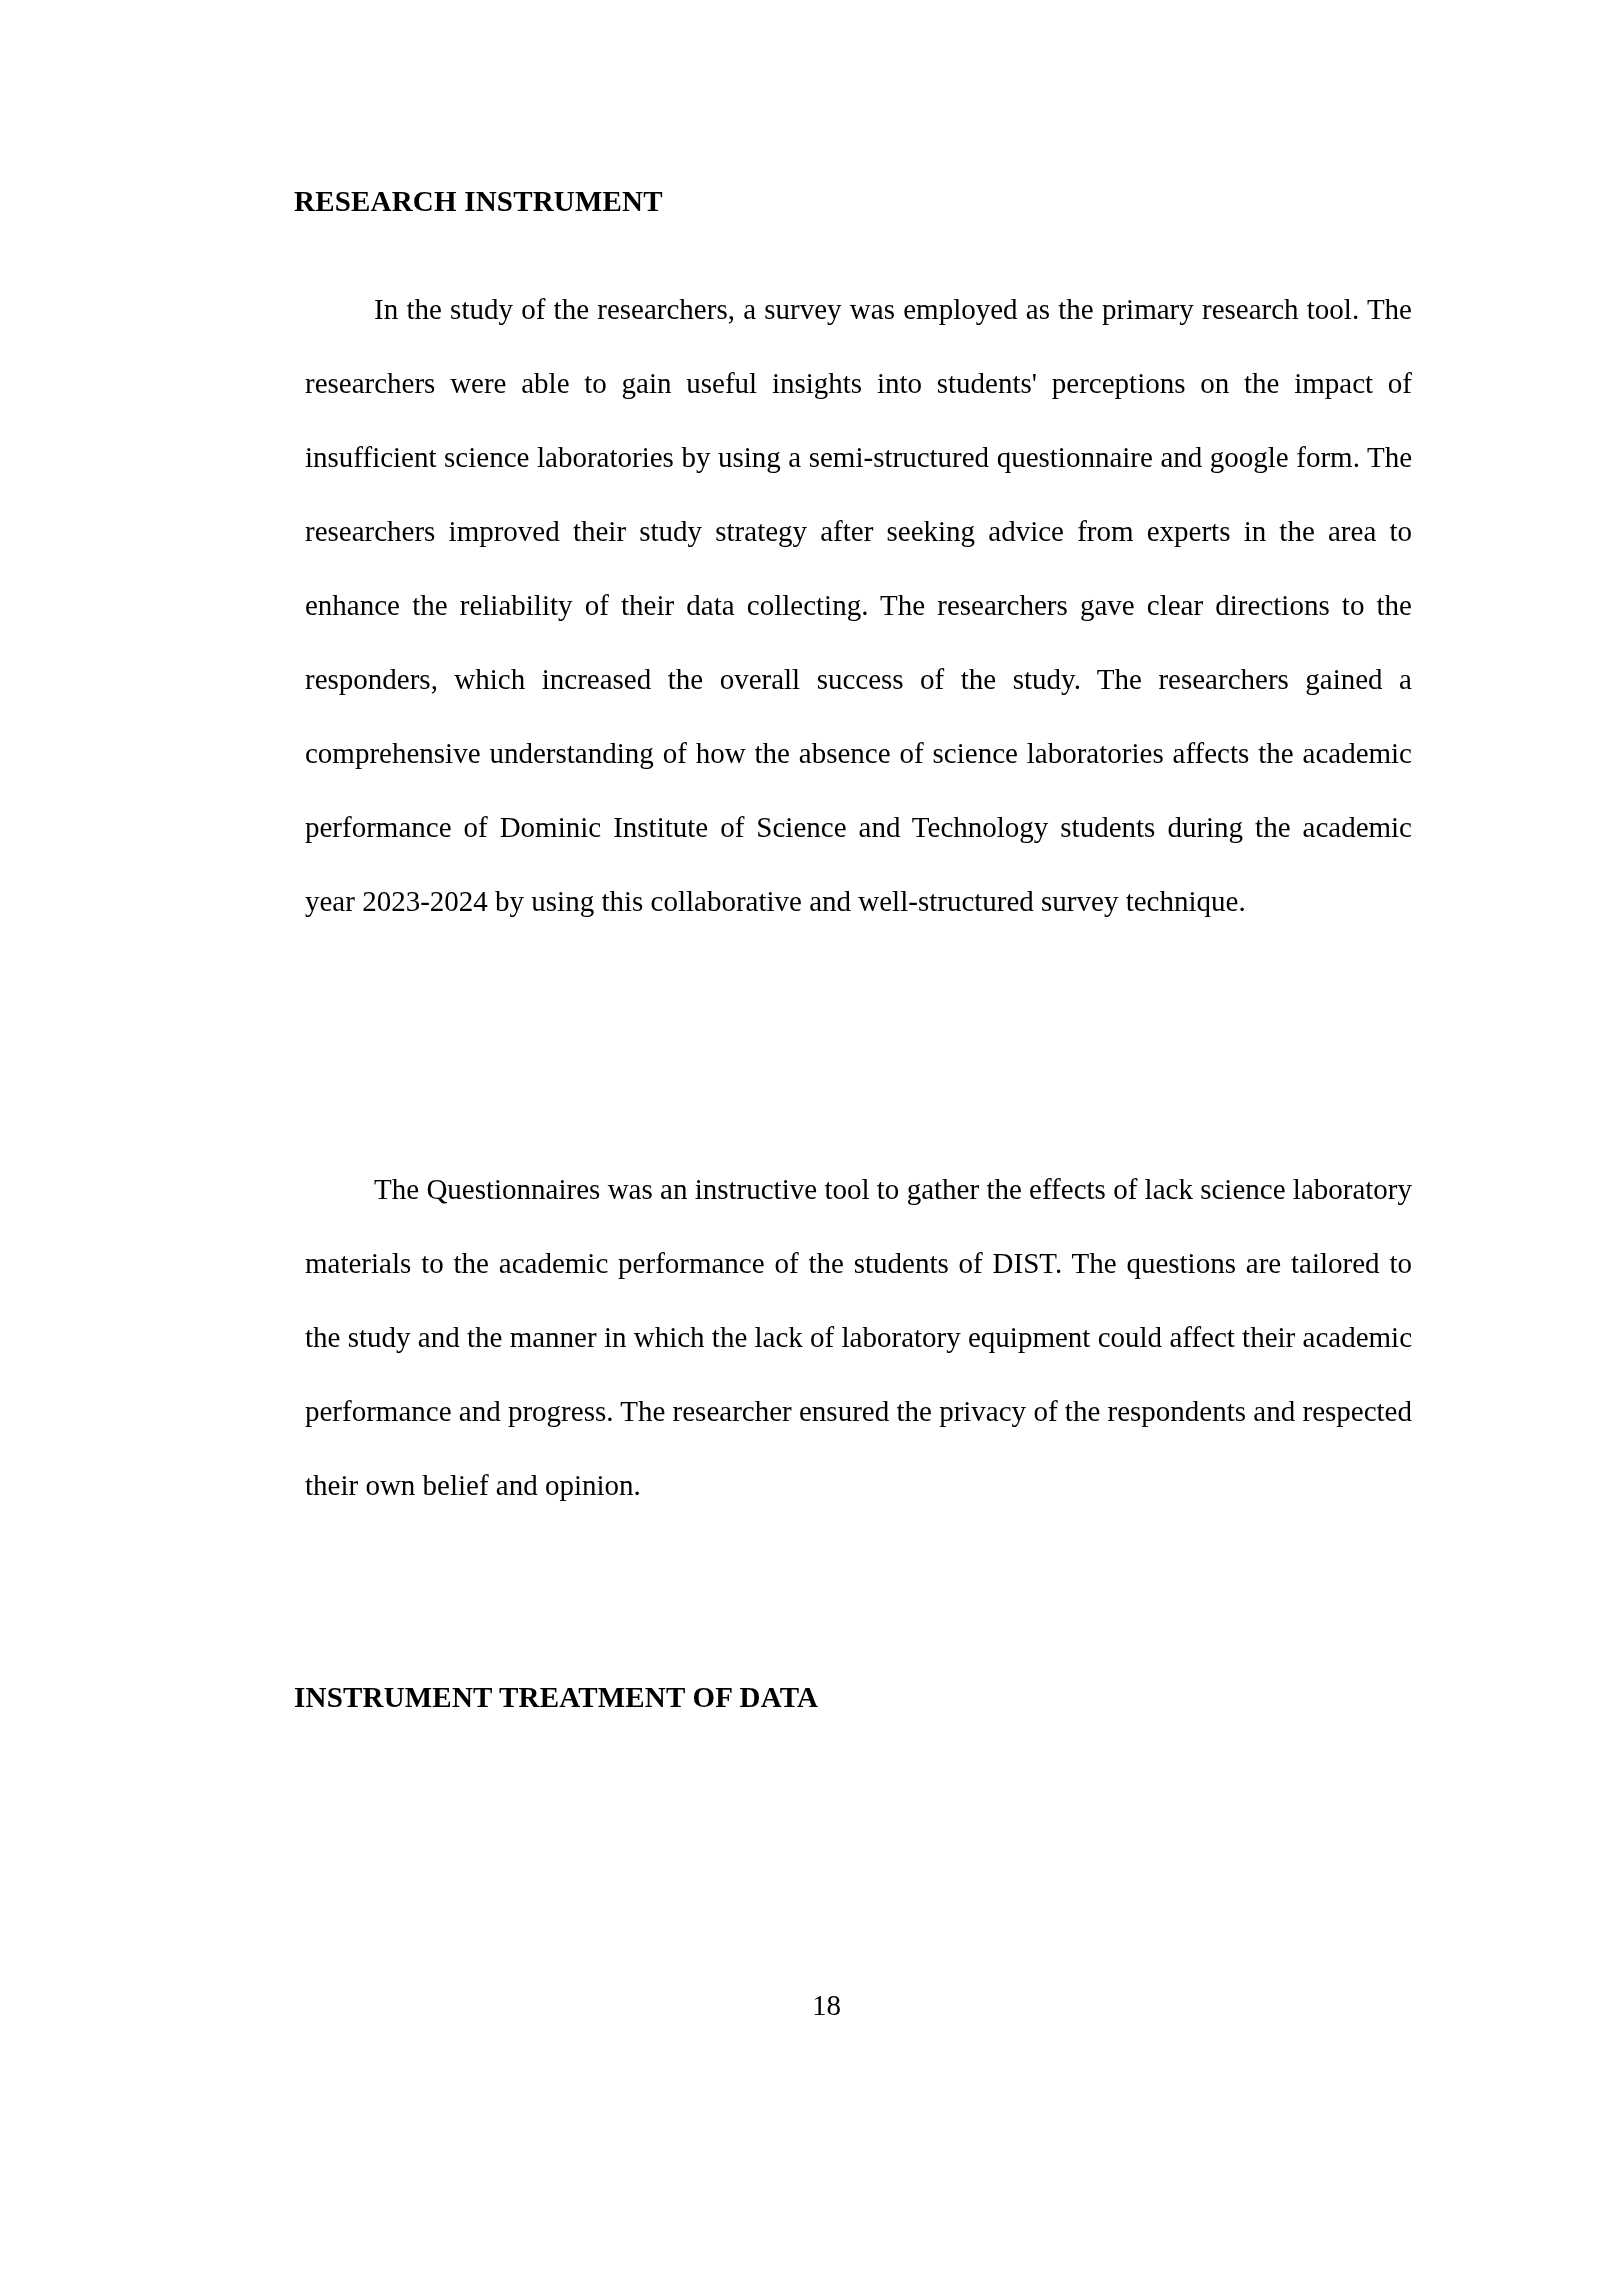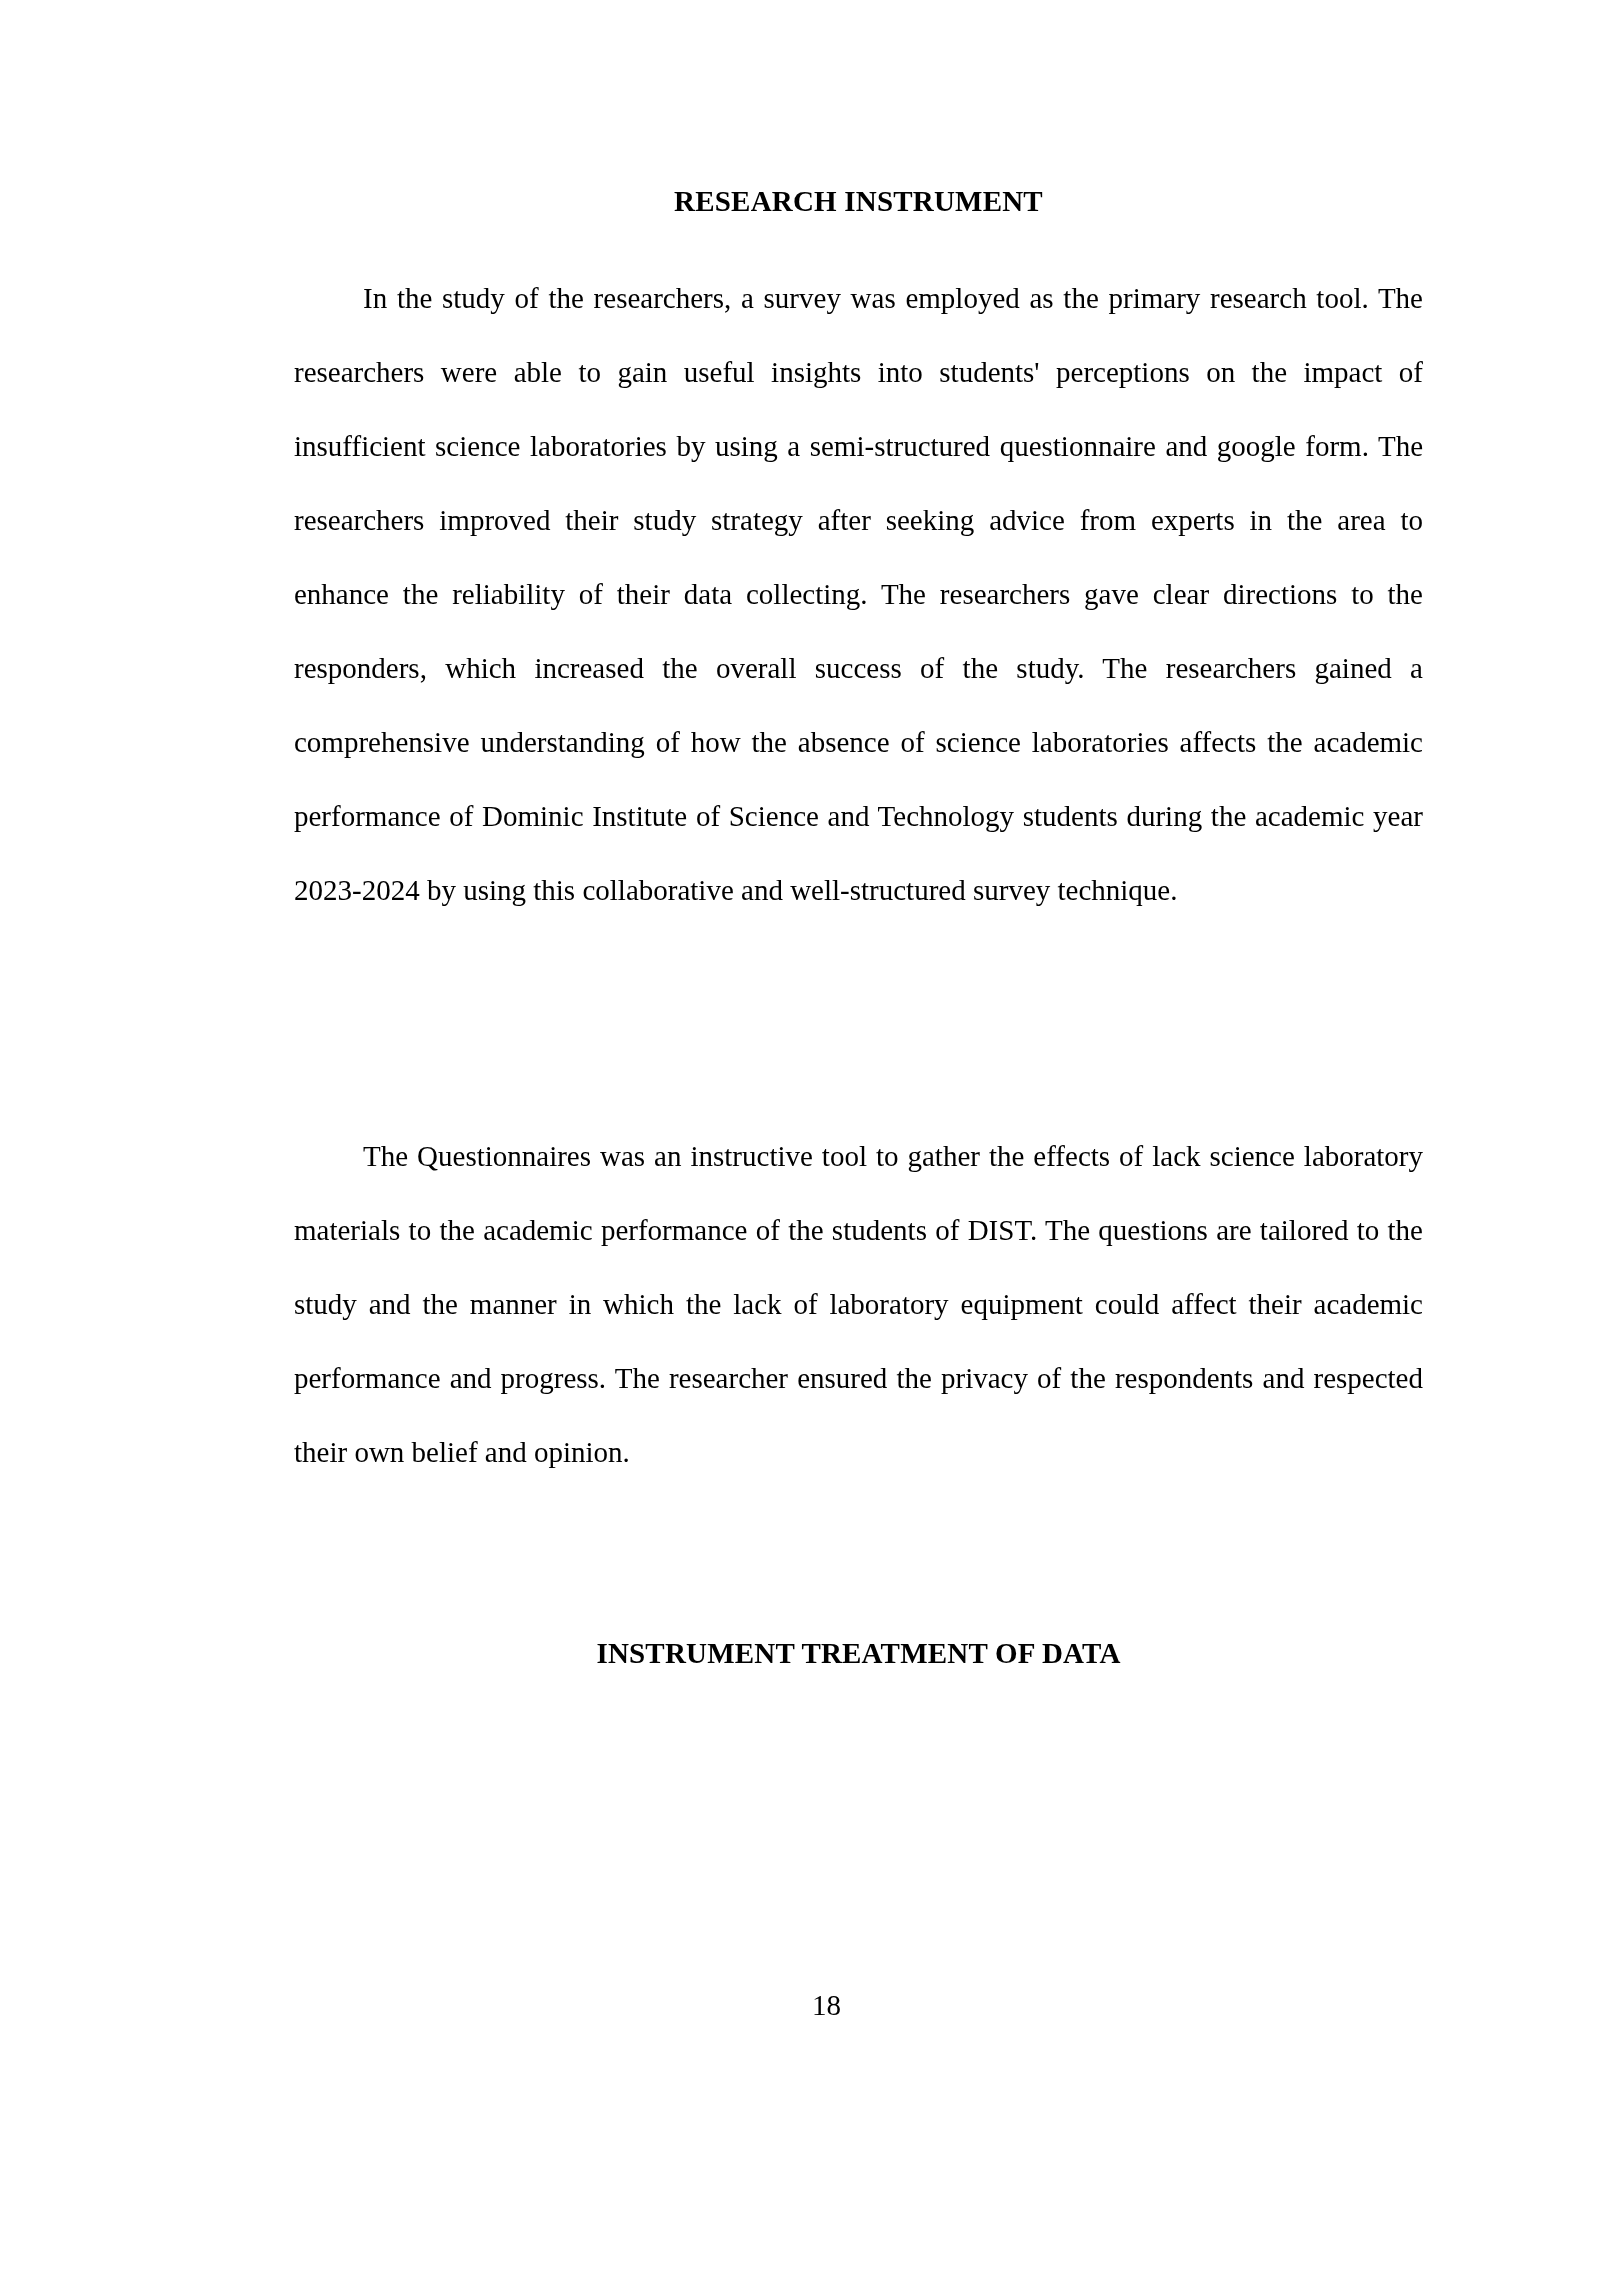--- a/index.html
+++ b/index.html
@@ -27,31 +27,31 @@
     top: 186px;
     width: 1129px;
   }
 
   .section-heading {
     font-size: 29px;
     font-weight: bold;
     letter-spacing: 0.2px;
     line-height: 1.1;
     margin: 0;
-    text-align: center;
+    text-align: left;
   }
 
   .body-paragraph {
     font-size: 29px;
     font-weight: normal;
     line-height: 74px;
     text-align: justify;
     text-justify: inter-word;
     text-indent: 69px;
-    margin: 0;
+    margin: 11px;
     hyphens: none;
   }
 
   
   .gap-heading-to-body { height: 43px; }
   .gap-section { height: 149px; }
 
   .page-number {
     position: absolute;
     top: 1990px;

